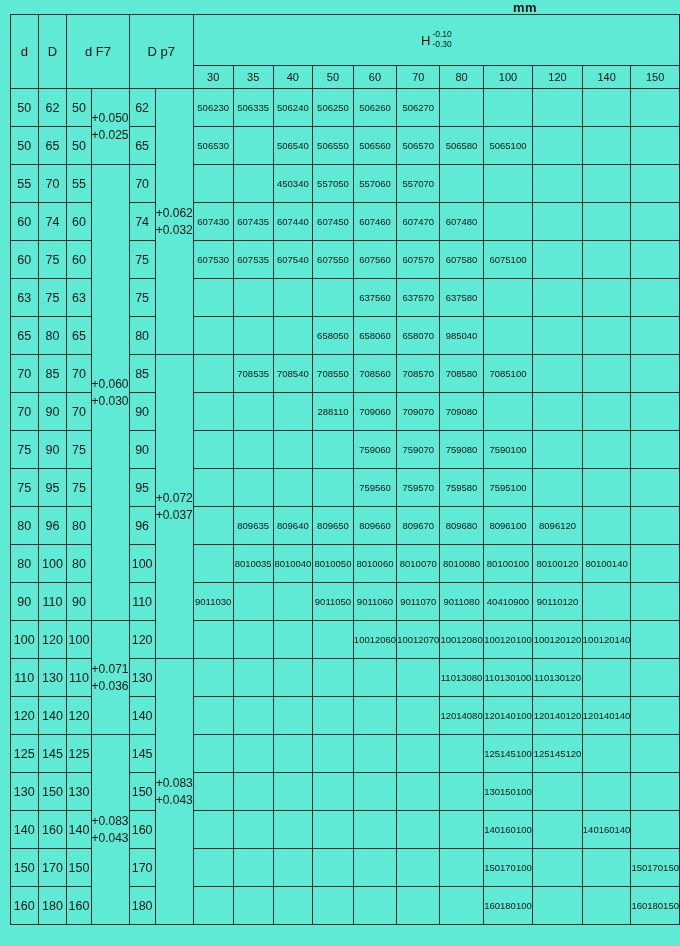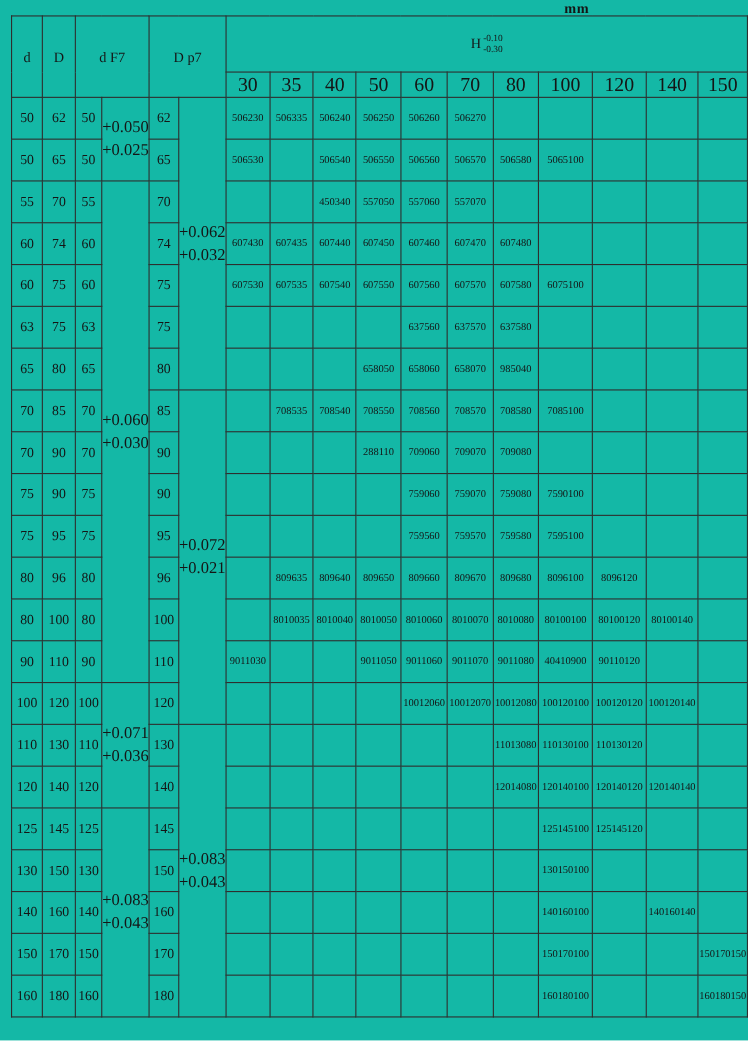--- a/index.html
+++ b/index.html
@@ -1,34 +1,34 @@
 <!DOCTYPE html>
 <html><head>
 <meta charset="utf-8">
 <style>
   html,body{margin:0;padding:0;background:#fff;}
   #page{
-    position:relative;width:680px;height:946px;background:#14b8a6;
-    font-family:Liberation Serif, serif;color:#151515;
+    position:relative;width:680px;height:946px;background:#5eead4;
+    font-family:Liberation Sans, sans-serif;color:#151515;
   }
   .unit-label{position:absolute;top:0px;left:513px;font-size:13px;font-weight:bold;letter-spacing:.5px;}
   table.dim{
     position:absolute;top:14px;left:10px;
     border-collapse:collapse;table-layout:fixed;
   }
   table.dim td{
     border:1px solid #2e2e2e;text-align:center;vertical-align:middle;
     padding:0;overflow:hidden;white-space:nowrap;
   }
   thead tr.main-hdr td{height:50px;font-size:13px;}
-  thead tr.sub-hdr td{height:22px;font-size:18px;}
+  thead tr.sub-hdr td{height:22px;font-size:11px;}
   tbody td{height:37px;}
   td.num{font-size:12.5px;}
   td.val{font-size:9.5px;}
-  td.tol{font-size:15px;line-height:1.35;}
+  td.tol{font-size:12px;line-height:1.35;}
   .h-wrap{display:inline-flex;align-items:center;gap:2px;}
   .h-tol{display:inline-flex;flex-direction:column;font-size:8.5px;line-height:1.15;text-align:left;}
   .page-num{position:absolute;top:929px;left:0;width:680px;text-align:center;font-size:12px;}
 </style>
 </head>
 <body>
 
 <div id="page">
 
   <div class="unit-label">mm</div>
@@ -215,21 +215,21 @@
           <td class="val"></td>
           <td class="val"></td>
         </tr>
         <tr>
           <td class="num">70</td>
           <td class="num">85</td>
           <td class="num">70</td>
           <td class="num">85</td>
           <td class="tol" rowspan="8">
             <div>+0.072</div>
-            <div>+0.021</div>
+            <div>+0.037</div>
           </td>
           <td class="val"></td>
           <td class="val">708535</td>
           <td class="val">708540</td>
           <td class="val">708550</td>
           <td class="val">708560</td>
           <td class="val">708570</td>
           <td class="val">708580</td>
           <td class="val">7085100</td>
           <td class="val"></td>

